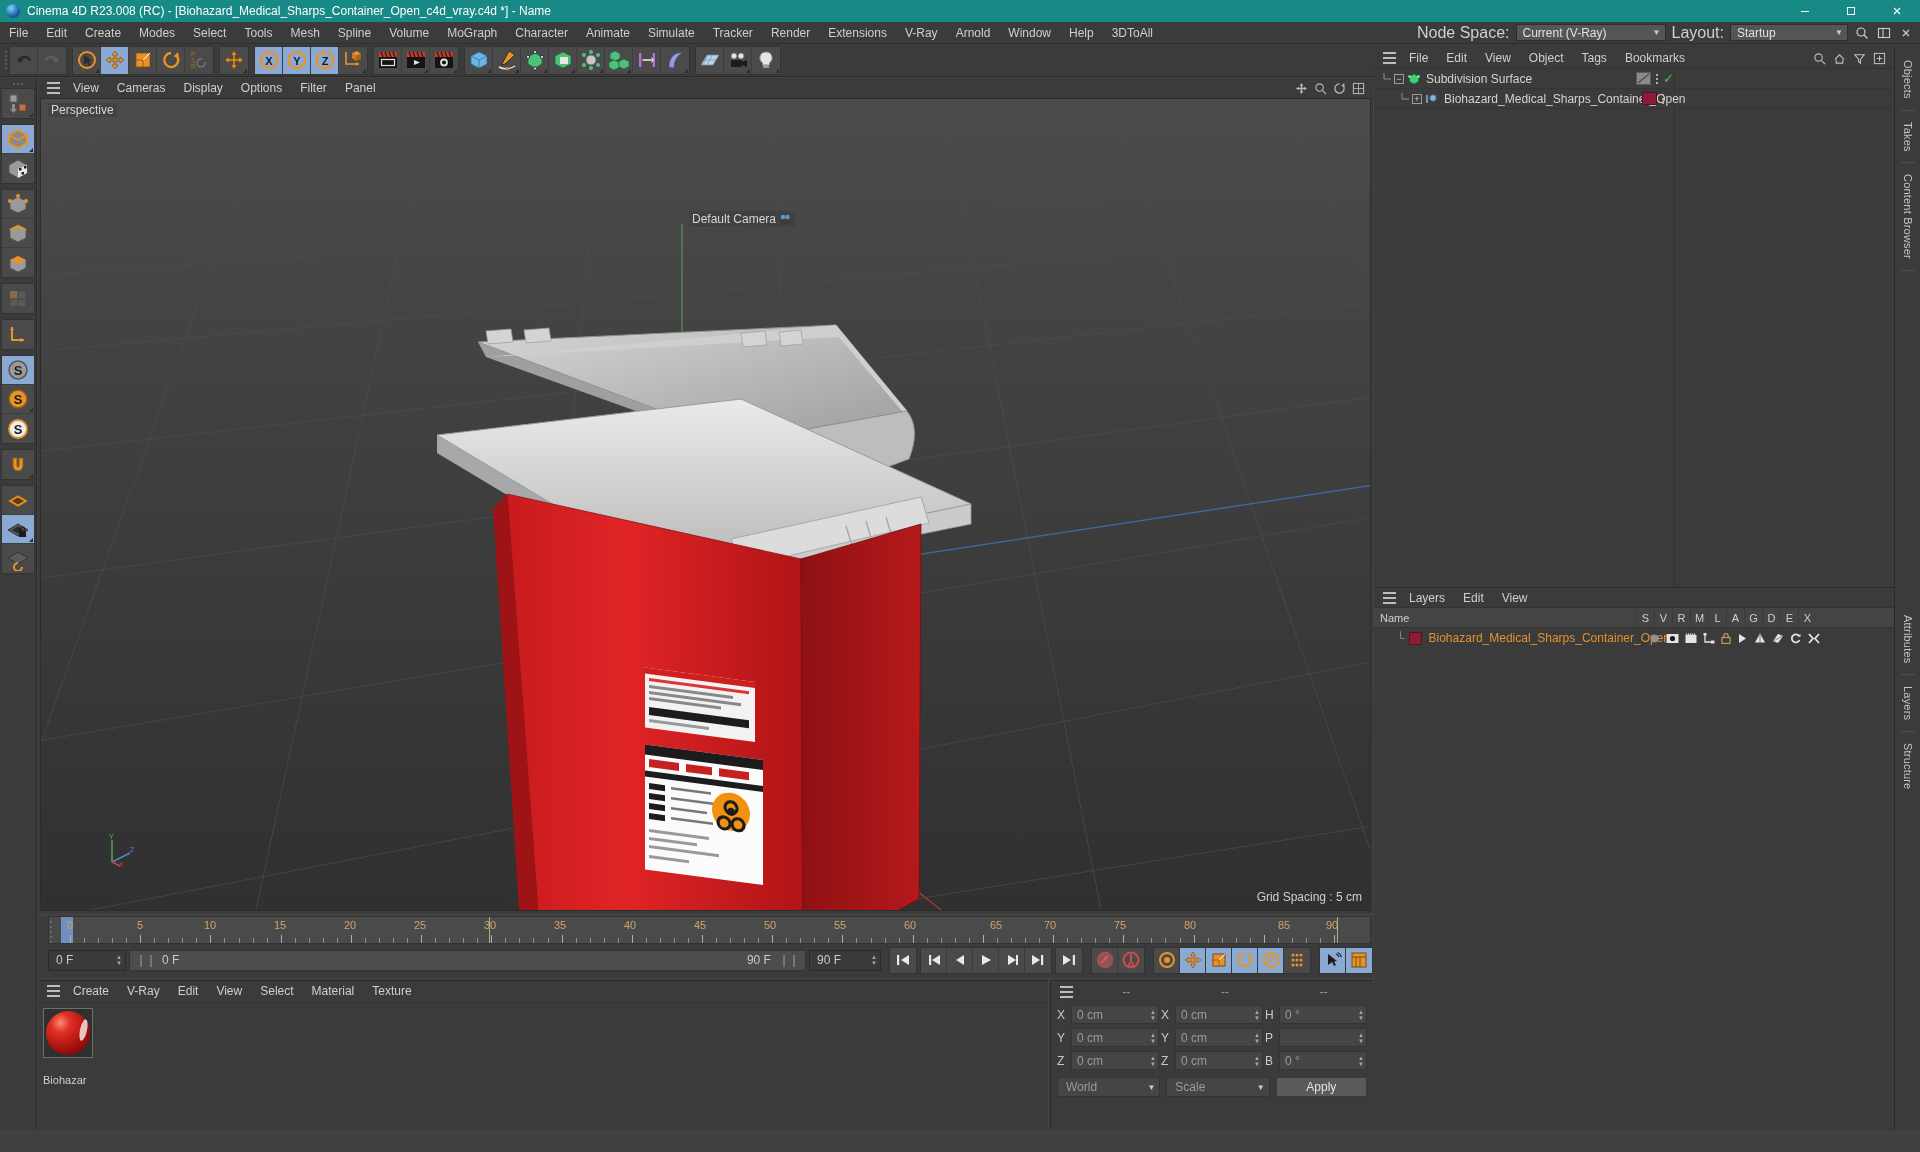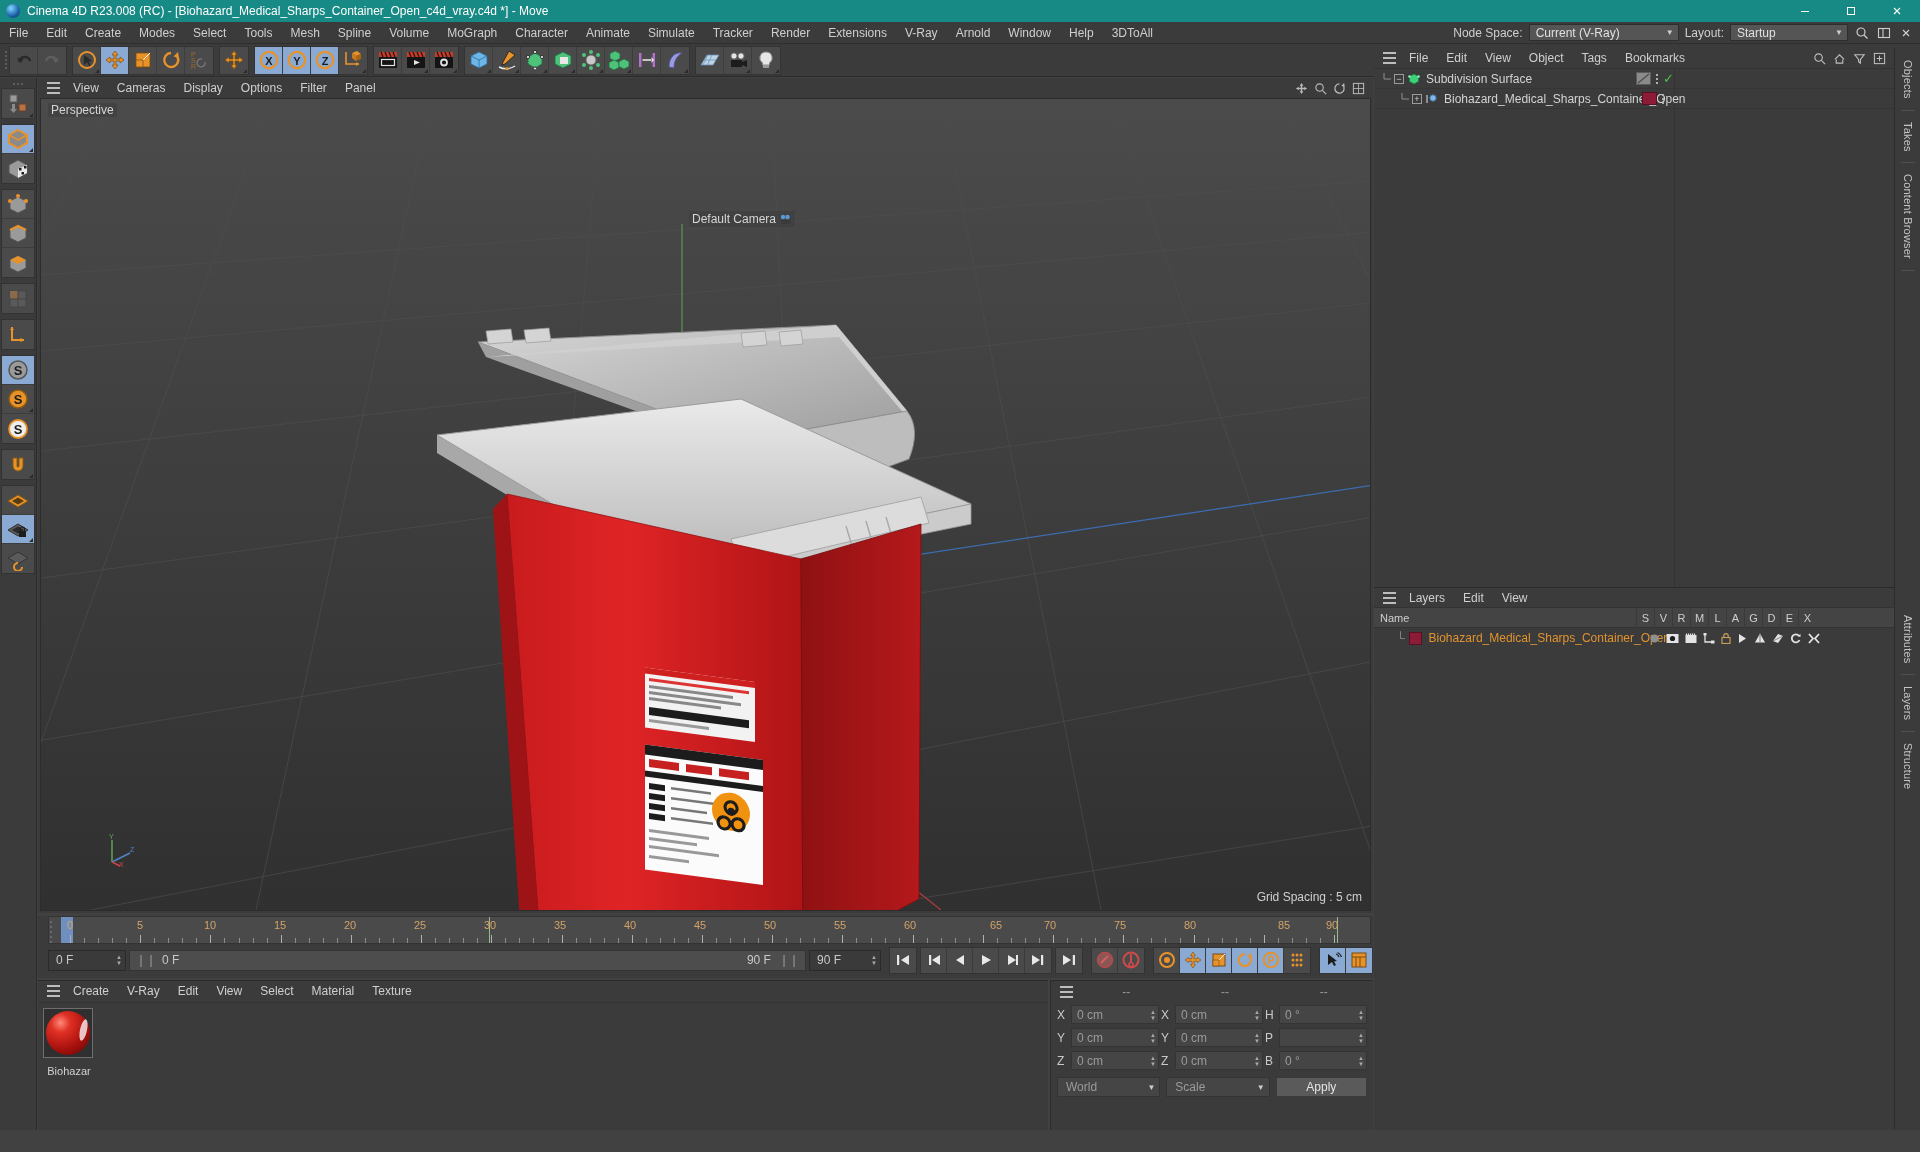--- a/index.html
+++ b/index.html
@@ -37,21 +37,21 @@
     border-bottom: 1px solid #2e2e2e; position: relative;
   }
   .menu-item {
     padding: 0 9px; height: 22px; line-height: 22px; font-size: 12px; color: #cfcfcf;
     white-space: nowrap; cursor: default;
   }
   .menubar-right {
     margin-left: auto; display: flex; align-items: center; gap: 6px;
     padding-right: 6px; height: 22px;
   }
-  .mb-label { font-size: 12px; color: #cfcfcf; }
+  .mb-label { font-size: 16px; color: #cfcfcf; }
   .mb-select {
     height: 17px; background: #555555; border: 1px solid #2e2e2e;
     display: flex; align-items: center; padding: 0 4px 0 6px;
     font-size: 12px; color: #e0e0e0; min-width: 150px; justify-content: space-between;
   }
   .mb-select.small { min-width: 118px; }
   .chev { font-size: 8px; color: #cccccc; margin-left: 8px; }
   .mb-icon { width: 16px; height: 16px; display: flex; align-items: center; justify-content: center; }
 
   
@@ -186,21 +186,21 @@
   }
   .mat-sphere {
     width: 44px; height: 44px; border-radius: 50%;
     background: radial-gradient(circle at 33% 27%, #ff8a7a 0%, #e03024 22%, #a5100c 62%, #5d0705 100%);
     position: relative;
   }
   .mat-sphere:after {
     content: ""; position: absolute; right: 3px; top: 8px; width: 7px; height: 22px;
     border-radius: 50%; background: rgba(255,255,255,0.75); transform: rotate(12deg);
   }
-  .mat-name { font-size: 11px; color: #d0d0d0; text-align: center; margin-top: 7px;
+  .mat-name { font-size: 11px; color: #d0d0d0; text-align: left; margin-top: 16px;
     white-space: nowrap; overflow: hidden; }
 
   
   .coordman {
     position: absolute; left: 1050px; top: 980px; width: 323px; bottom: 22px;
     background: #3b3b3b; border-top: 1px solid #2b2b2b; border-left: 1px solid #2b2b2b;
   }
   .cm-head { height: 22px; display: flex; align-items: center; padding-left: 4px; }
   .cm-dash { flex: 1 1 0; text-align: center; font-size: 12px; color: #9a9a9a; }
   .cm-grid { padding: 2px 6px 0 6px; }
@@ -280,21 +280,21 @@
 
   svg { display: block; }
 </style>
 </head>
 <body>
 
 <div class="app">
 
   <div class="titlebar">
     <div class="tb-logo"></div>
-    <div class="tb-title">Cinema 4D R23.008 (RC) - [Biohazard_Medical_Sharps_Container_Open_c4d_vray.c4d *] - Move</div>
+    <div class="tb-title">Cinema 4D R23.008 (RC) - [Biohazard_Medical_Sharps_Container_Open_c4d_vray.c4d *] - Name</div>
     <div class="tb-btns">
       <div class="tb-btn">
         <svg width="12" height="12" viewBox="0 0 12 12">
             <rect x="2" y="6" width="8" height="1" fill="#fff"></rect>
           </svg>
       </div>
       <div class="tb-btn">
         <svg width="12" height="12" viewBox="0 0 12 12">
             <rect x="2.5" y="2.5" width="7" height="7" fill="none" stroke="#fff" stroke-width="1"></rect>
           </svg>

